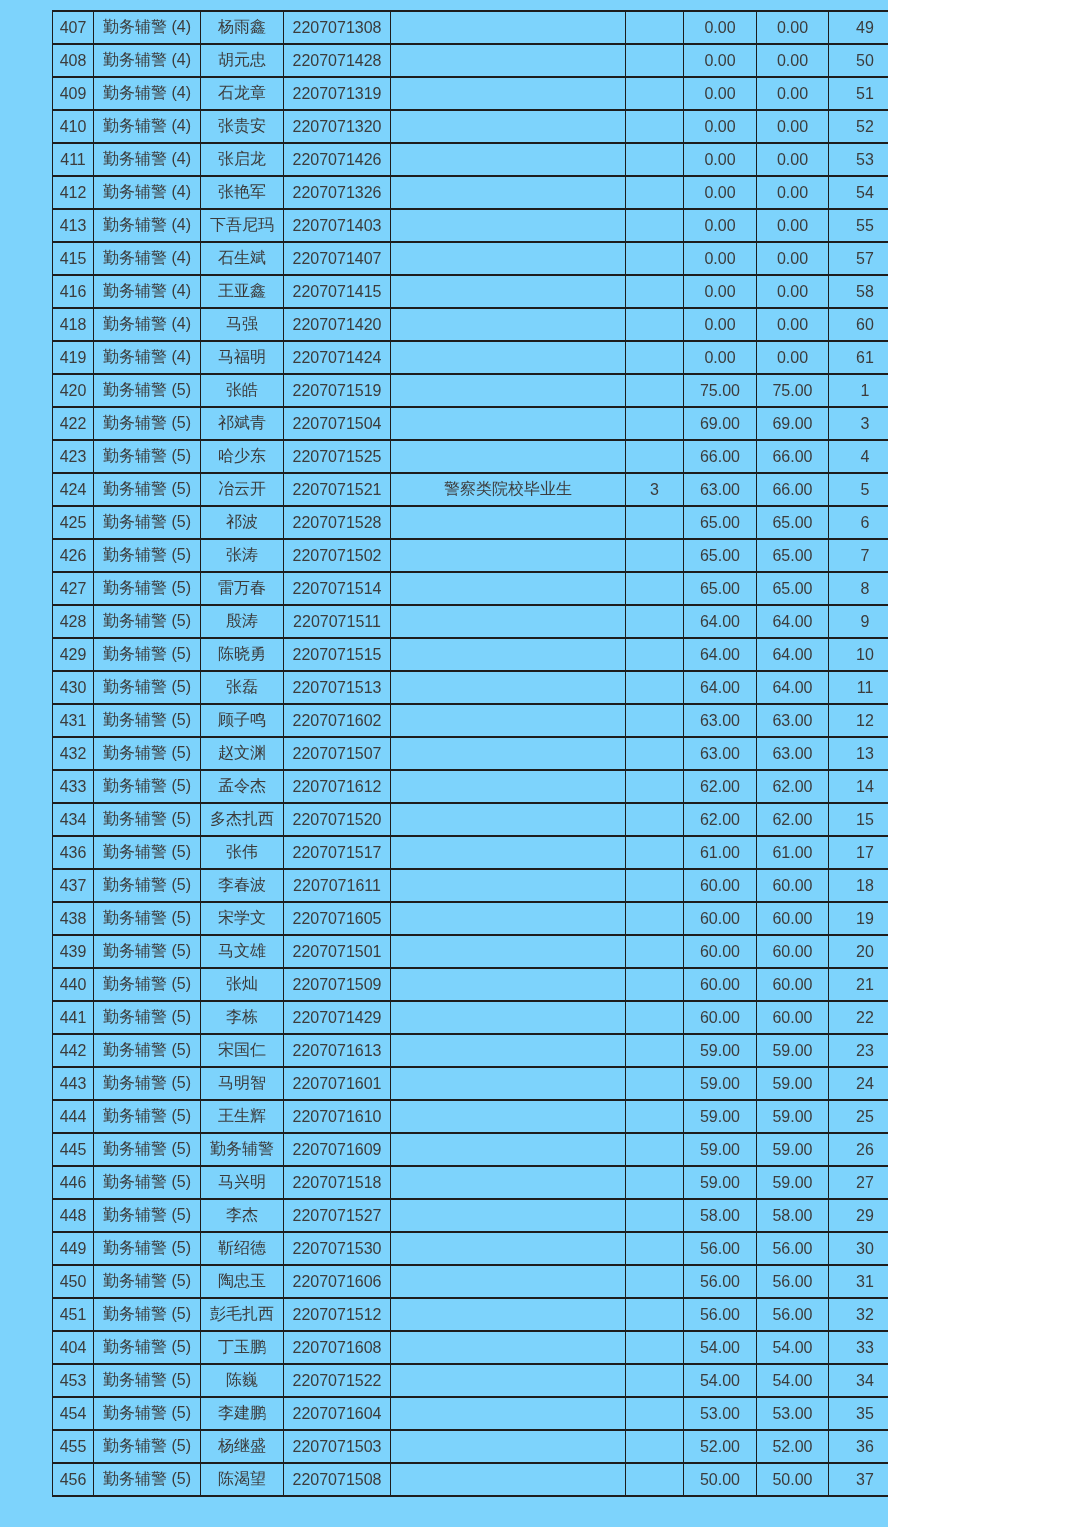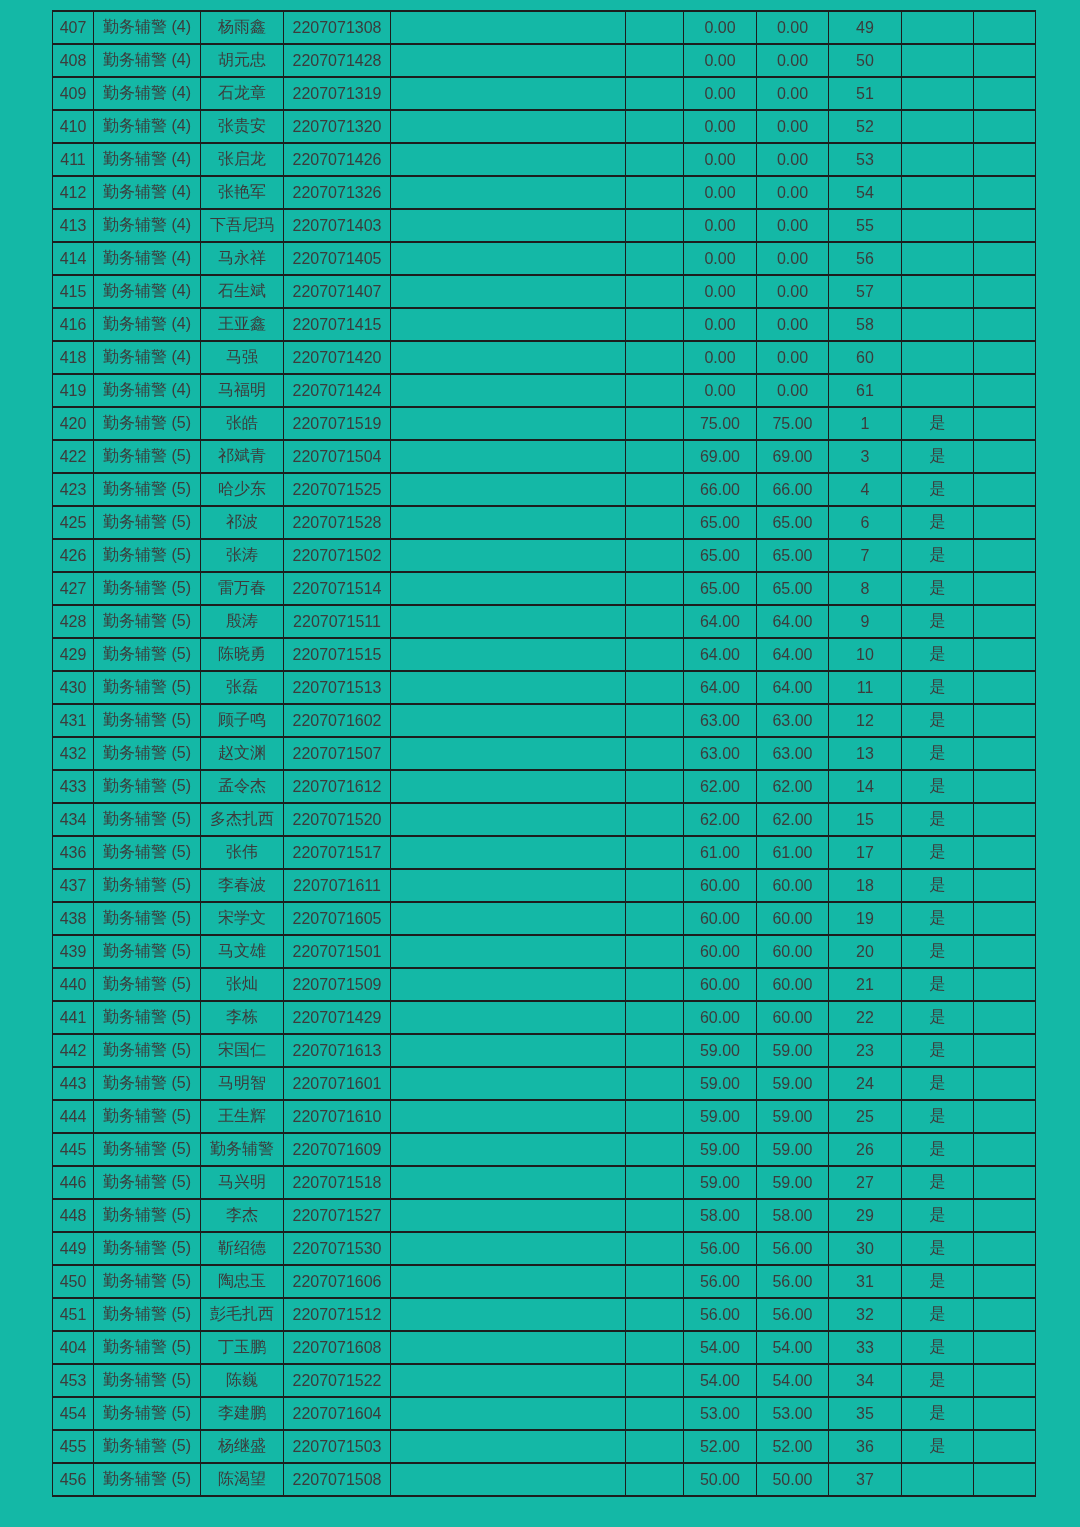--- a/index.html
+++ b/index.html
@@ -7,23 +7,23 @@
     padding: 0;
     background: #ffffff;
   }
   body {
     width: 1080px;
     height: 1527px;
     font-family: "Liberation Sans", sans-serif;
   }
   .page {
     position: relative;
-    width: 1080px;
+    width: 888px;
     height: 1527px;
-    background: #14b8a6;
+    background: #7dd3fc;
     overflow: hidden;
   }
   table.score-table {
     position: absolute;
     left: 52px;
     top: 10px;
     width: 983px;
     height: 1487px;
     border-collapse: collapse;
     table-layout: fixed;
@@ -147,33 +147,20 @@
           <td>2207071403</td>
           <td></td>
           <td></td>
           <td>0.00</td>
           <td>0.00</td>
           <td>55</td>
           <td></td>
           <td></td>
         </tr>
         <tr>
-          <td>414</td>
-          <td>勤务辅警 (4)</td>
-          <td>马永祥</td>
-          <td>2207071405</td>
-          <td></td>
-          <td></td>
-          <td>0.00</td>
-          <td>0.00</td>
-          <td>56</td>
-          <td></td>
-          <td></td>
-        </tr>
-        <tr>
           <td>415</td>
           <td>勤务辅警 (4)</td>
           <td>石生斌</td>
           <td>2207071407</td>
           <td></td>
           <td></td>
           <td>0.00</td>
           <td>0.00</td>
           <td>57</td>
           <td></td>
@@ -247,20 +234,33 @@
         <tr>
           <td>423</td>
           <td>勤务辅警 (5)</td>
           <td>哈少东</td>
           <td>2207071525</td>
           <td></td>
           <td></td>
           <td>66.00</td>
           <td>66.00</td>
           <td>4</td>
+          <td>是</td>
+          <td></td>
+        </tr>
+        <tr>
+          <td>424</td>
+          <td>勤务辅警 (5)</td>
+          <td>冶云开</td>
+          <td>2207071521</td>
+          <td>警察类院校毕业生</td>
+          <td>3</td>
+          <td>63.00</td>
+          <td>66.00</td>
+          <td>5</td>
           <td>是</td>
           <td></td>
         </tr>
         <tr>
           <td>425</td>
           <td>勤务辅警 (5)</td>
           <td>祁波</td>
           <td>2207071528</td>
           <td></td>
           <td></td>

